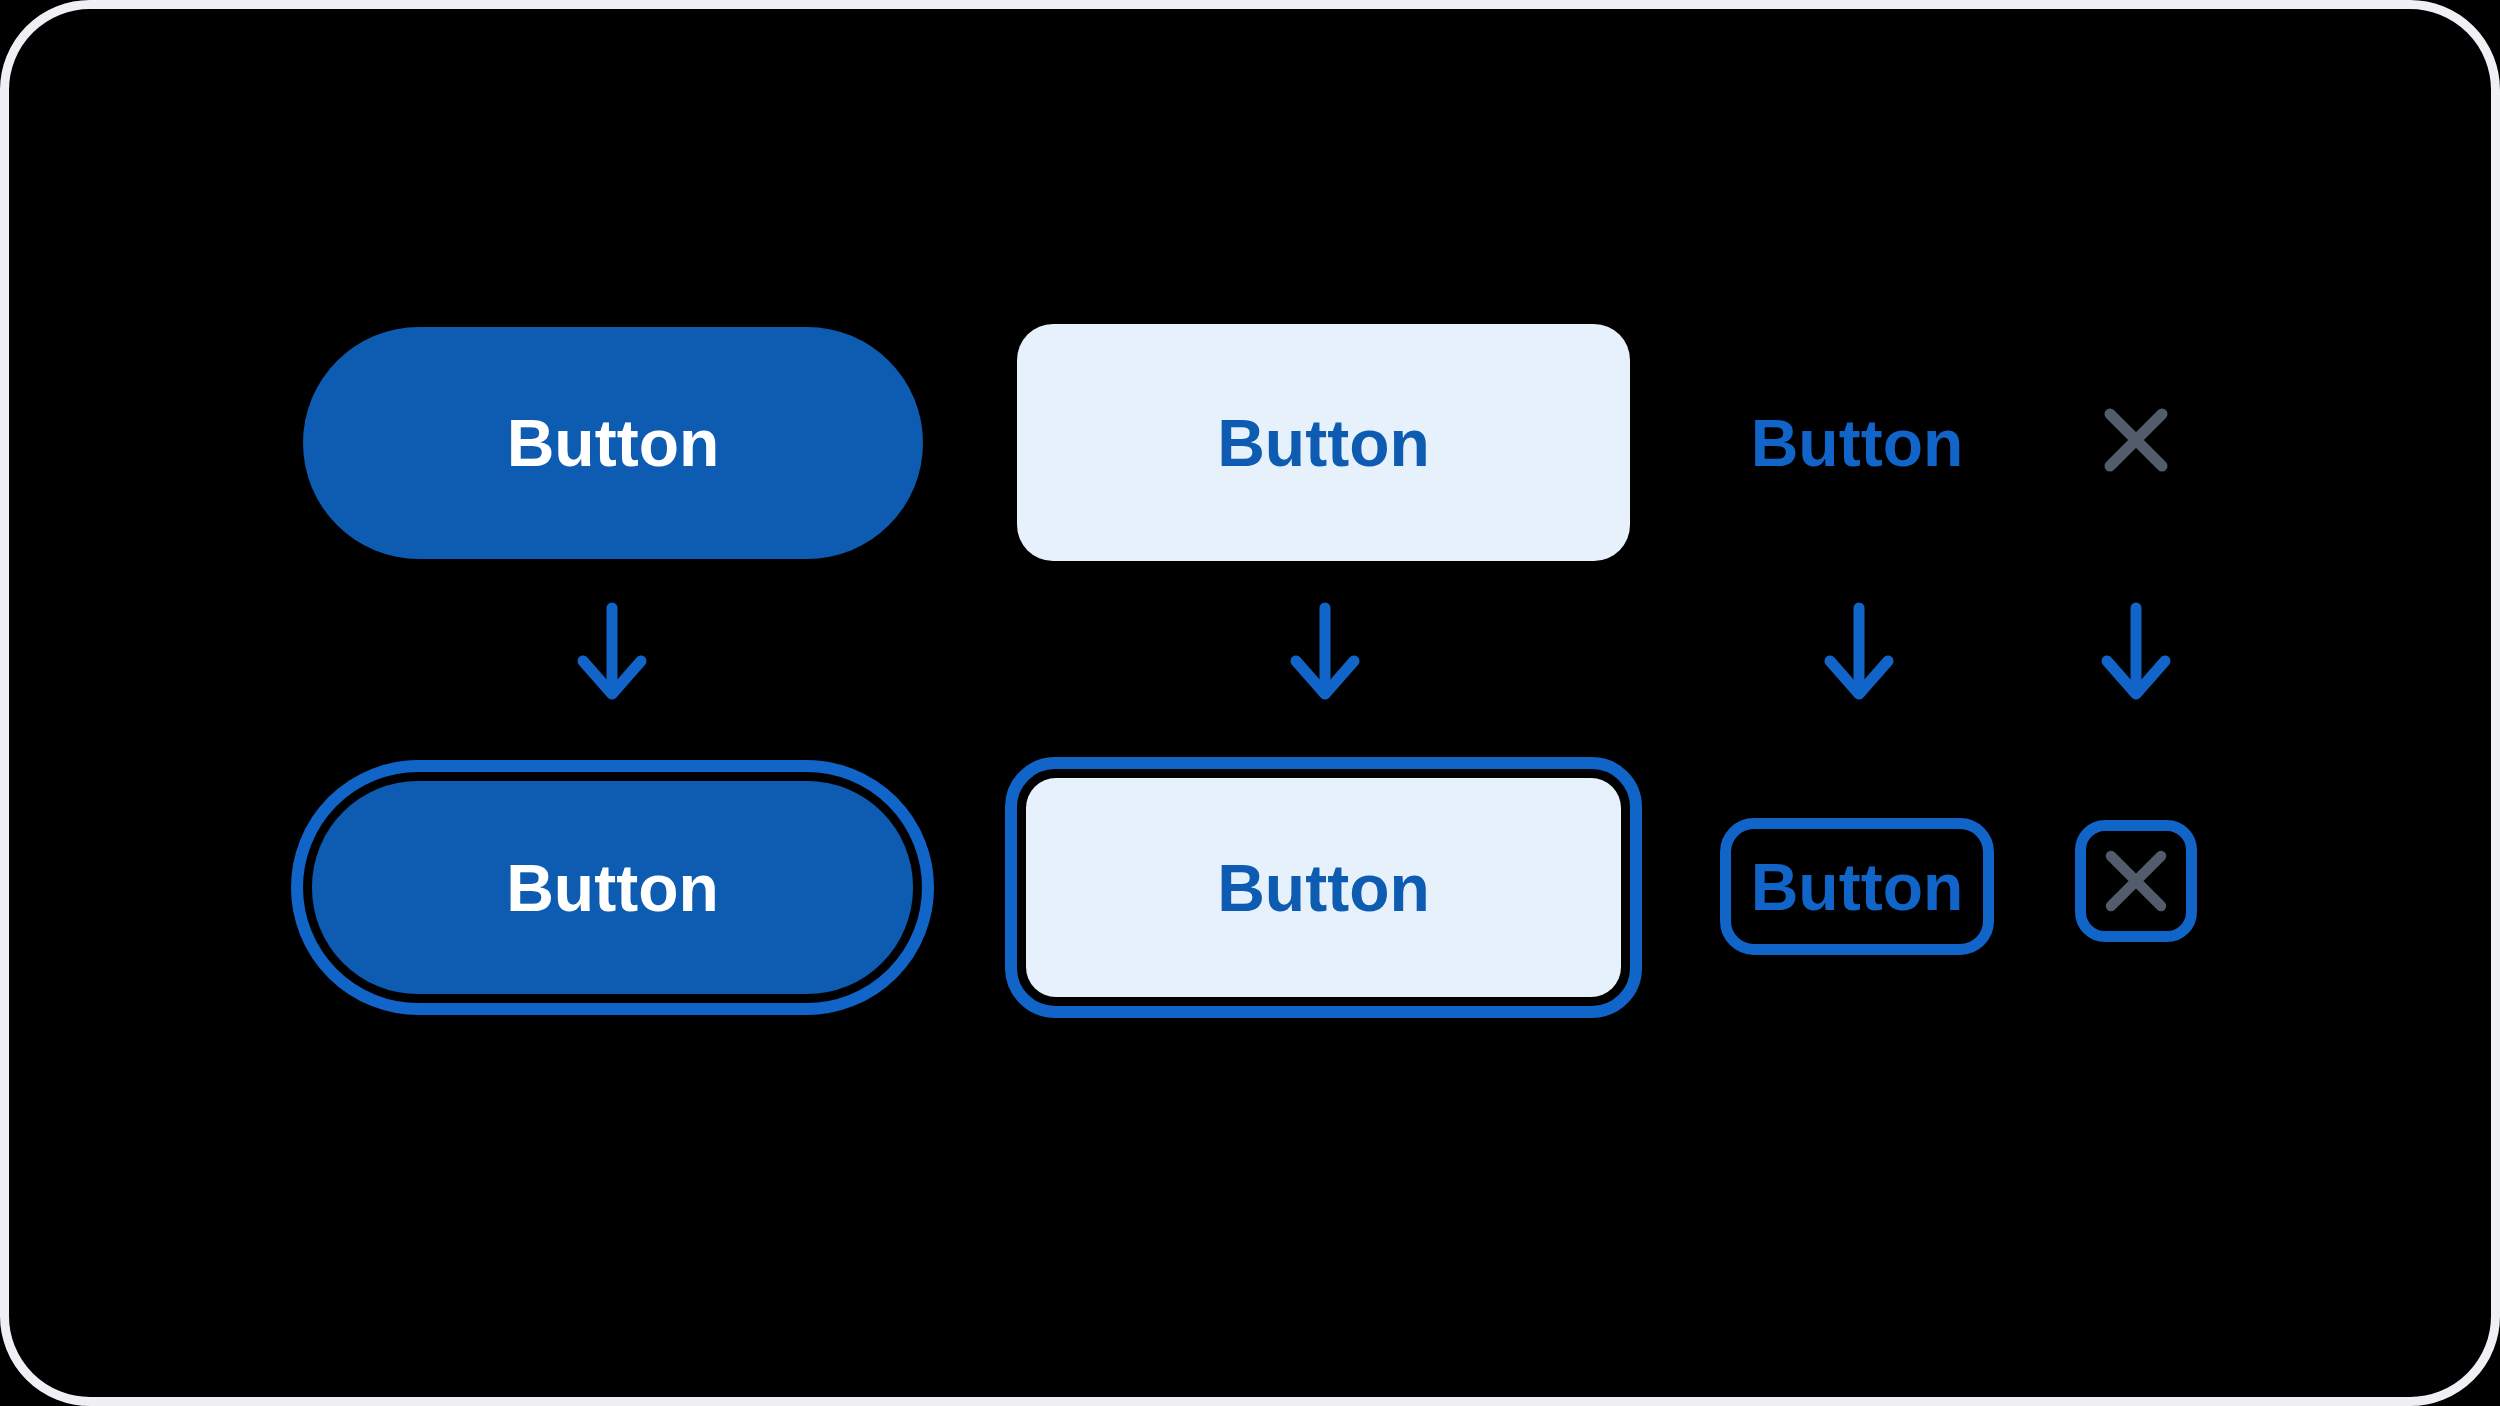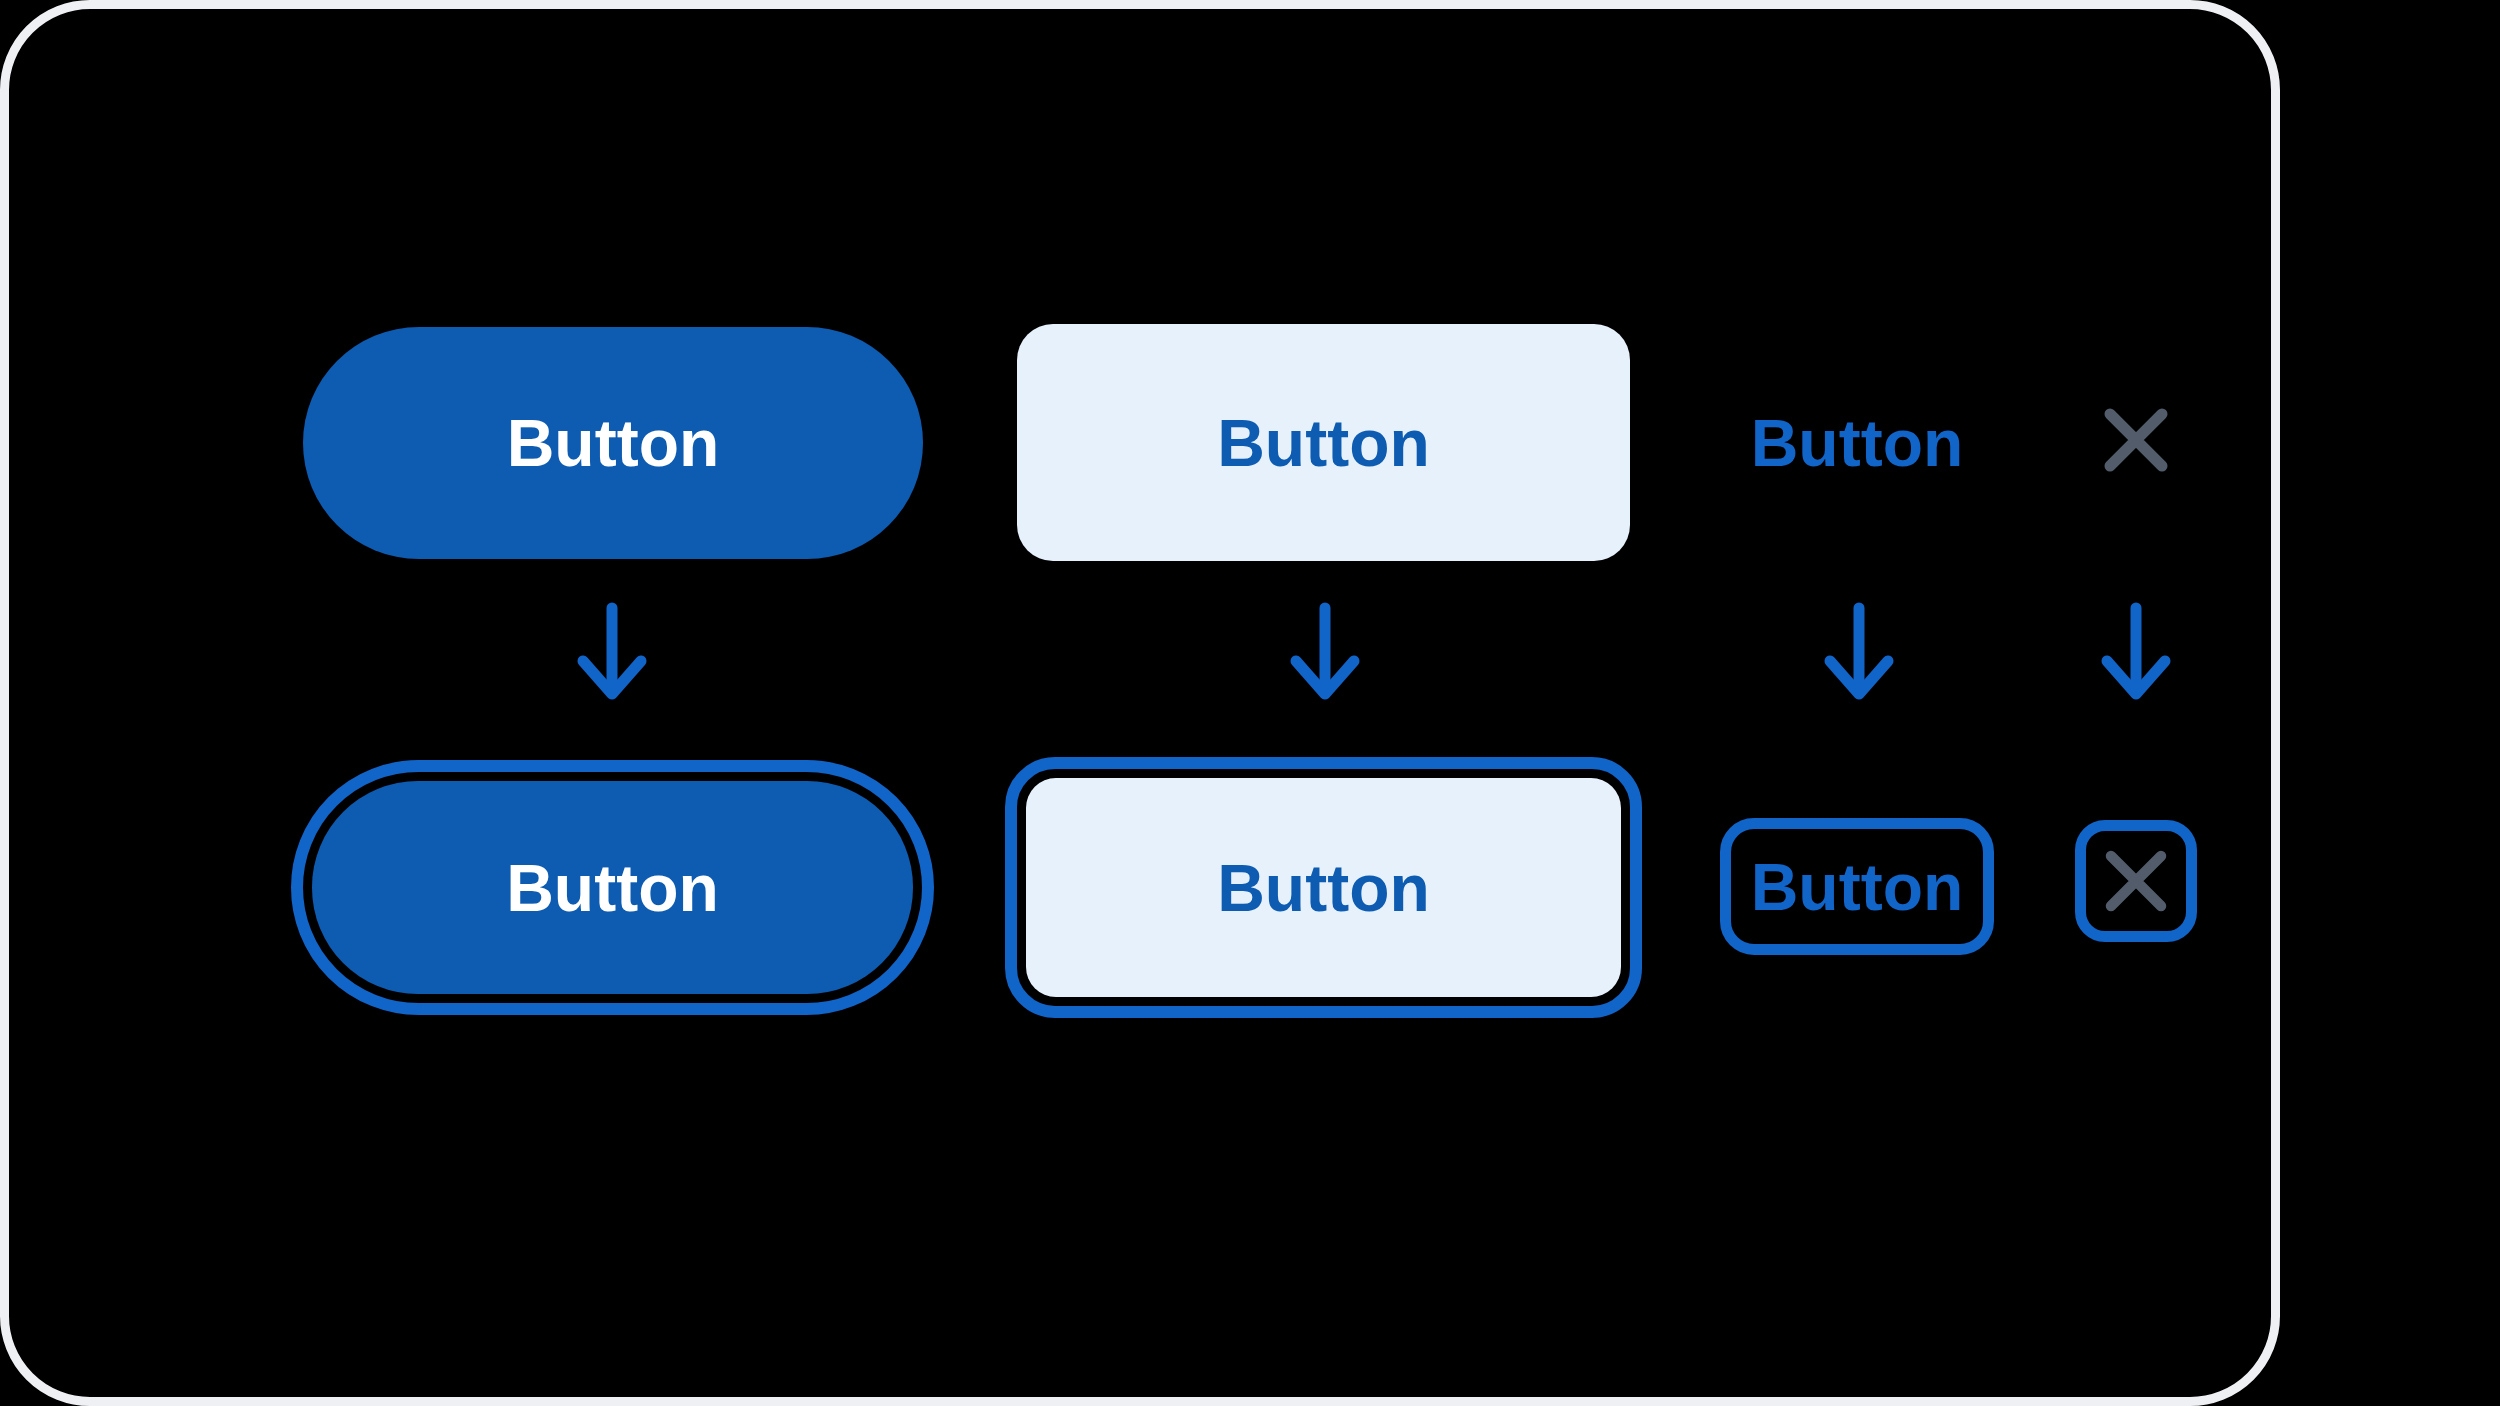--- a/index.html
+++ b/index.html
@@ -2,21 +2,21 @@
 <html style="--bg: #000000; --frame: #EEF0F3; --blue-dark: #0D5CB1; --blue: #1164C8; --light: #E7F1FB; --gray-x: #535C6B; --white: #FFFFFF;"><head>
 <meta charset="utf-8">
 <style>
   html, body {
     margin: 0;
     padding: 0;
     background: #000000;
   }
   .stage {
     position: relative;
-    width: 2280px;
+    width: 2500px;
     height: 1406px;
     background: var(--bg, #000);
     overflow: hidden;
     font-family: "Liberation Sans", sans-serif;
     border-radius: 14px;
   }
   .frame {
     position: absolute;
     left: 0; top: 0;
     width: 100%; height: 100%;

